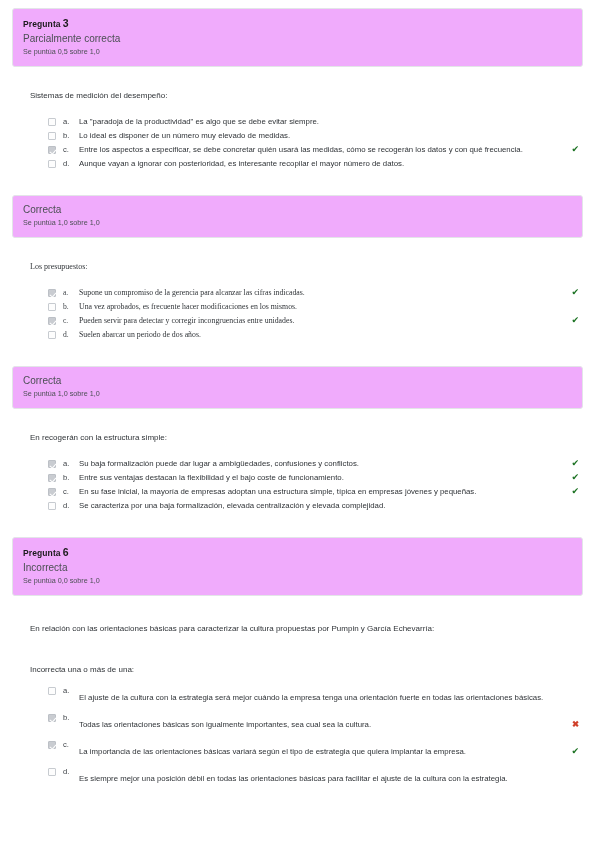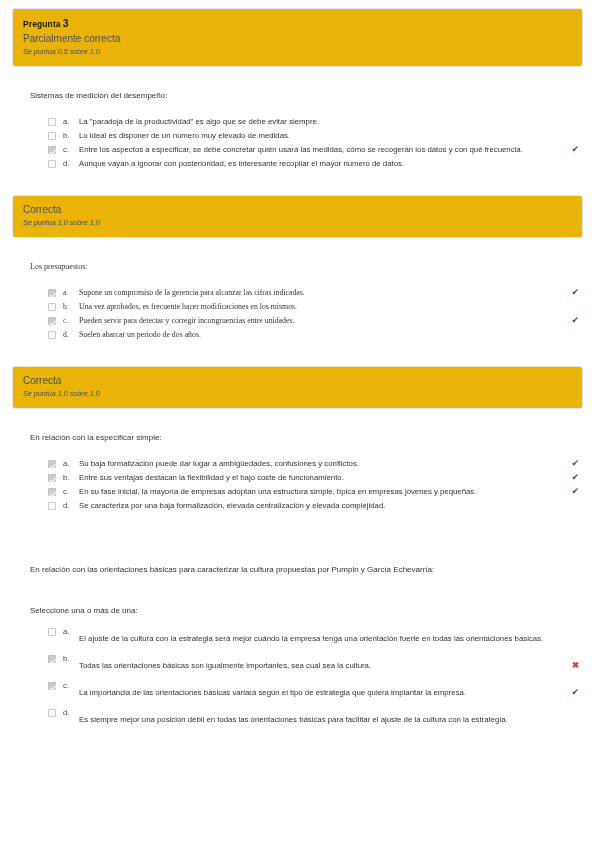--- a/index.html
+++ b/index.html
@@ -23,21 +23,21 @@
 
   
   .qblock {
     position: relative;
   }
   .qinfo {
     box-sizing: border-box;
     margin: 0 16px 0 12px;
     border: 1px solid #e3e5e8;
     border-radius: 3px;
-    background: #eab308;
+    background: #f0abfc;
     padding: 8px 10px 9px 10px;
   }
   .qinfo-title {
     font-size: 8.5px;
     font-weight: bold;
     color: #1a1a1a;
     letter-spacing: .1px;
     line-height: 12px;
     margin-bottom: 3px;
   }
@@ -49,21 +49,20 @@
   .qinfo-state {
     font-size: 10px;
     color: #4b4f54;
     line-height: 11px;
     margin-bottom: 2px;
   }
   .qinfo-marks {
     font-size: 7.2px;
     color: #4b4f54;
     line-height: 11px;
-    font-style: italic;
   }
 
   .qbody {
     padding: 0 20px 0 30px;
   }
   .qtext {
     font-size: 8px;
     color: #2f3337;
     line-height: 13px;
   }
@@ -231,21 +230,21 @@
       </div>
     </div>
   </div>
 
   <div class="qblock" style="padding-top:24px;">
     <div class="qinfo">
       <div class="qinfo-state">Correcta</div>
       <div class="qinfo-marks">Se puntúa 1,0 sobre 1,0</div>
     </div>
     <div class="qbody" style="padding-top:22px;">
-      <div class="qtext">En relación con la especificar simple:</div>
+      <div class="qtext">En recogerán con la estructura simple:</div>
       <div class="answers" style="padding-top:13px;">
         <div class="answer">
           <span class="cbox checked"></span>
           <span class="letter">a.</span>
           <span class="atext">Su baja formalización puede dar lugar a ambigüedades, confusiones y conflictos.</span>
           <span class="mark ok">✔</span>
         </div>
         <div class="answer">
           <span class="cbox checked"></span>
           <span class="letter">b.</span>
@@ -262,23 +261,28 @@
           <span class="cbox"></span>
           <span class="letter">d.</span>
           <span class="atext">Se caracteriza por una baja formalización, elevada centralización y elevada complejidad.</span>
           <span class="mark ok"></span>
         </div>
       </div>
     </div>
   </div>
 
   <div class="qblock" style="padding-top:24px;">
+    <div class="qinfo">
+      <div class="qinfo-title"><span>Pregunta</span><span class="qnum">6</span></div>
+      <div class="qinfo-state">Incorrecta</div>
+      <div class="qinfo-marks">Se puntúa 0,0 sobre 1,0</div>
+    </div>
     <div class="qbody" style="padding-top:26px;">
       <div class="qtext">En relación con las orientaciones básicas para caracterizar la cultura propuestas por Pumpin y García Echevarría:</div>
-      <div class="answer-prompt" style="padding-top:28px;">Seleccione una o más de una:</div>
+      <div class="answer-prompt" style="padding-top:28px;">Incorrecta una o más de una:</div>
       <div class="answers offset" style="padding-top:10px;">
         <div class="answer">
           <span class="cbox"></span>
           <span class="letter">a.</span>
           <span class="inline-wrap">
             <span class="atext">El ajuste de la cultura con la estrategia será mejor cuándo la empresa tenga una orientación fuerte en todas las orientaciones básicas.</span>
             <span class="mark ok"></span>
           </span>
         </div>
         <div class="answer">

